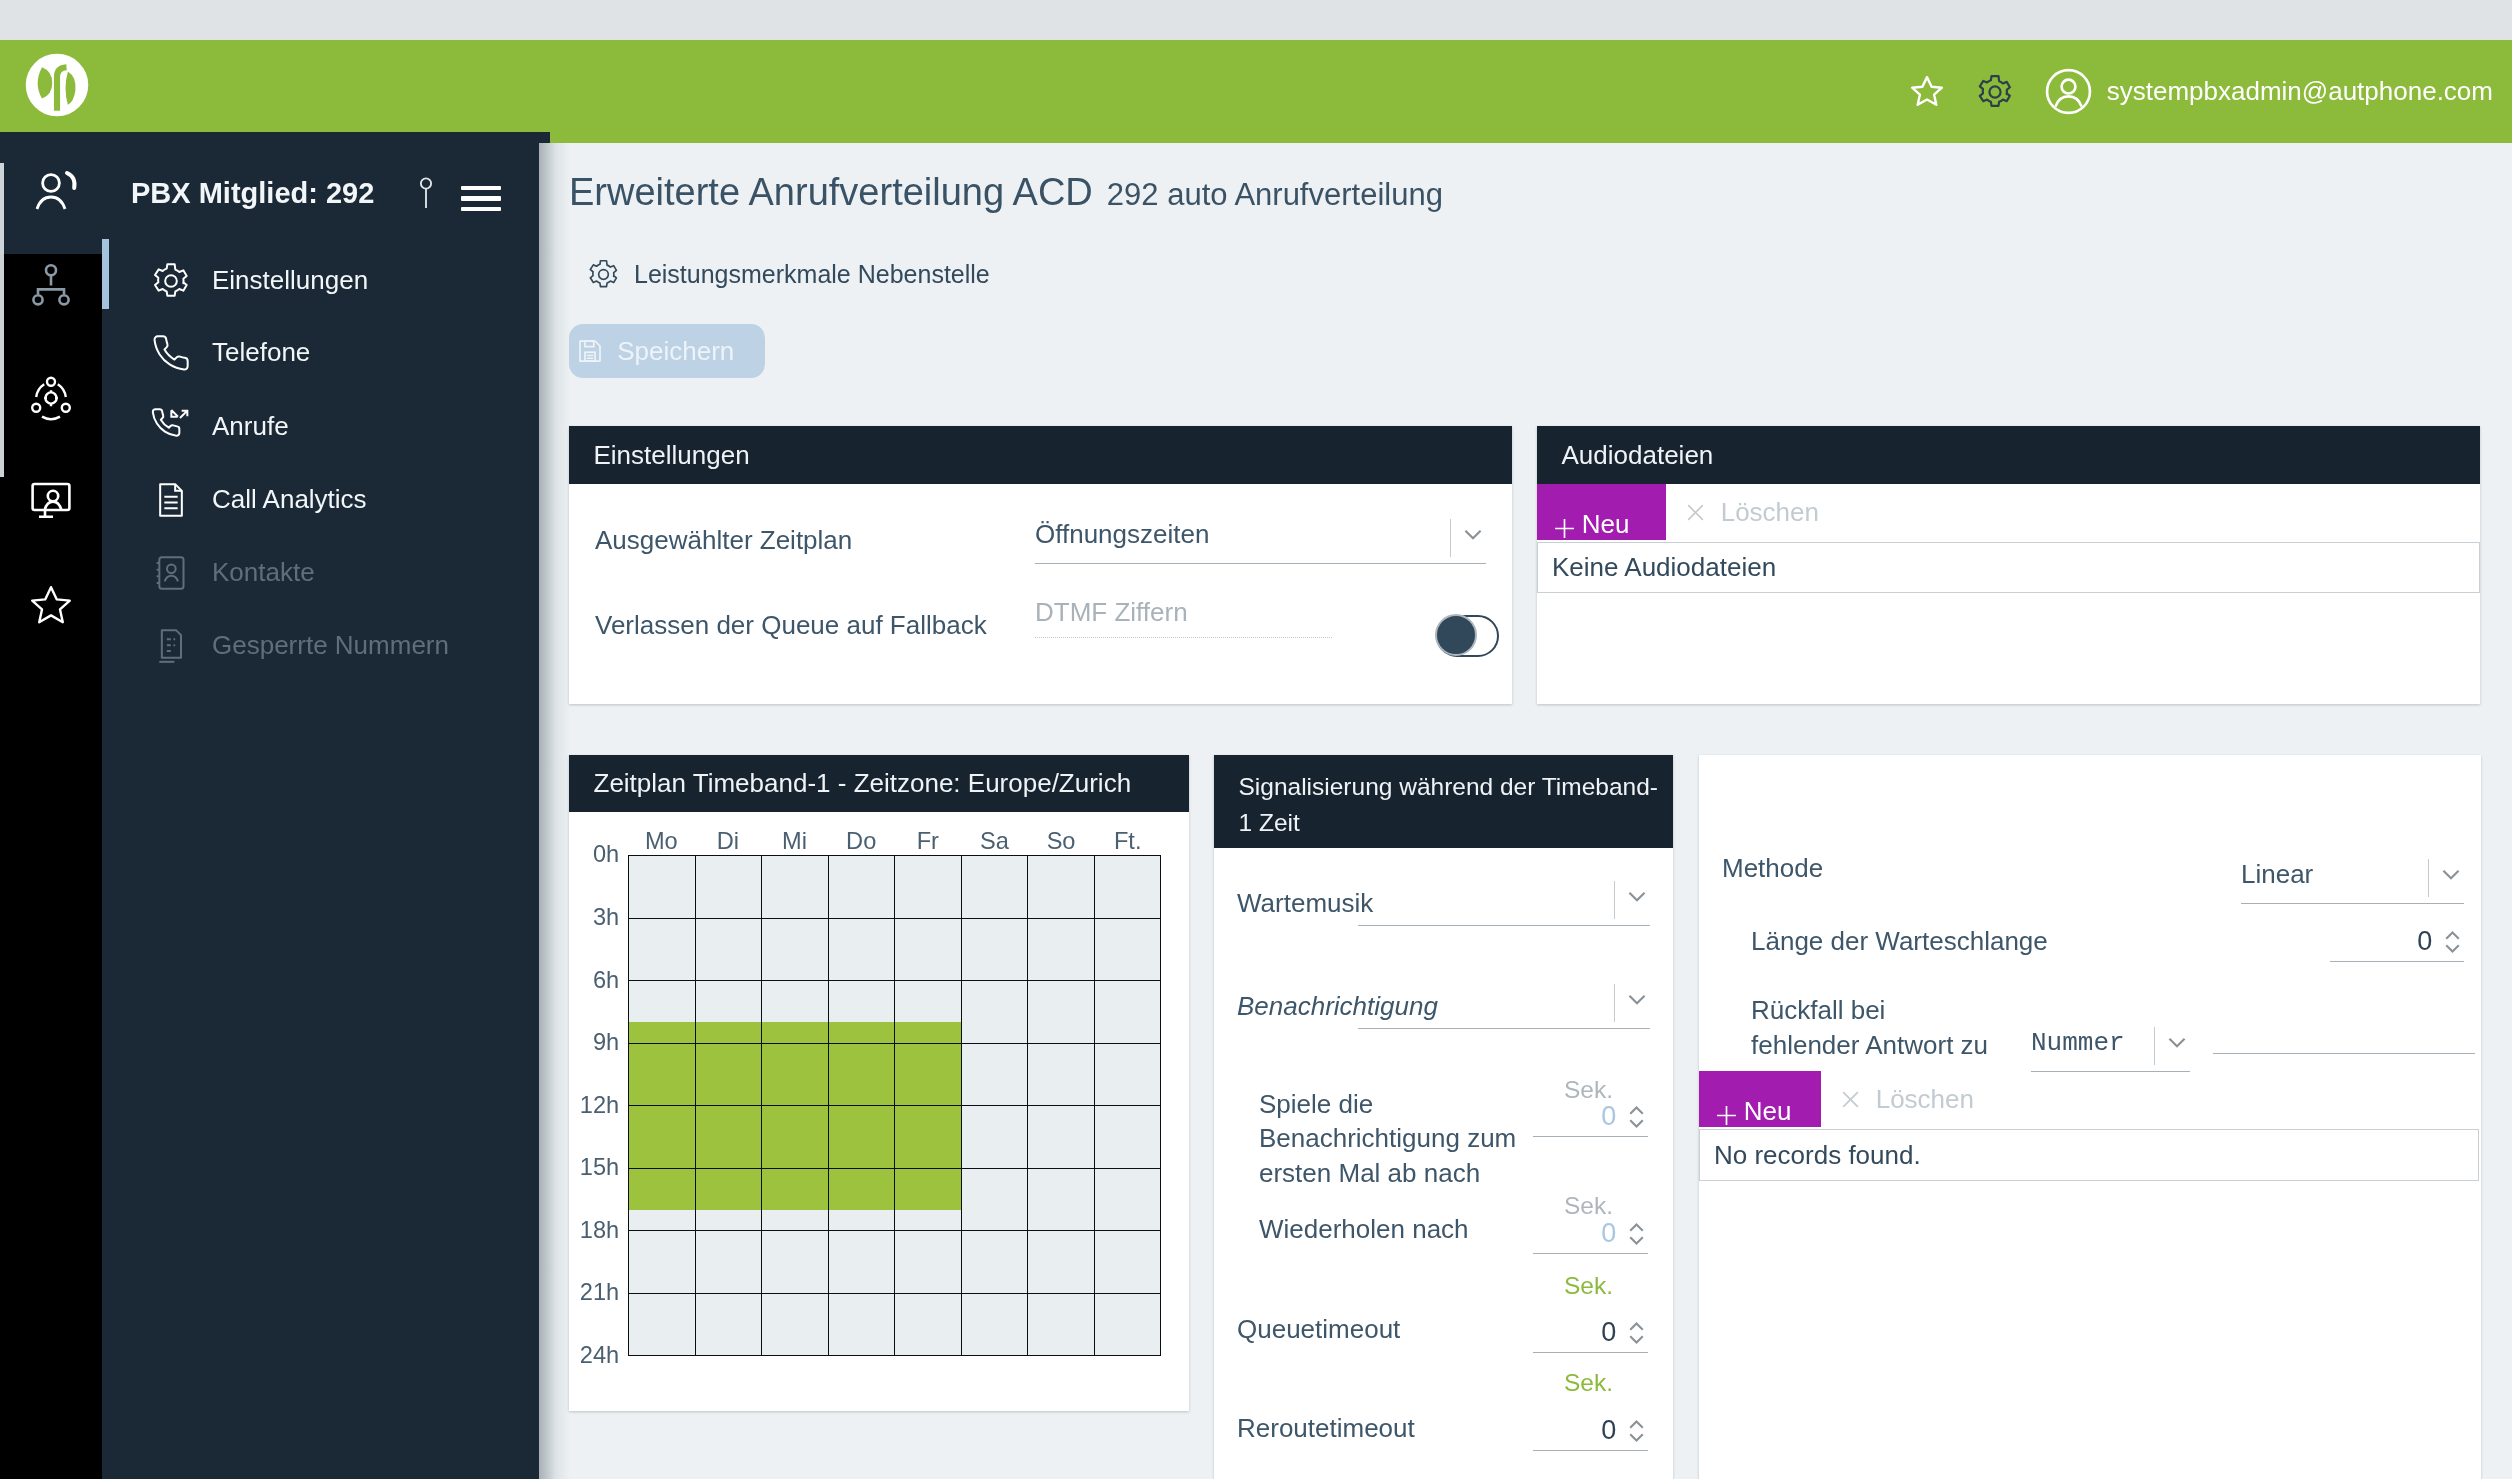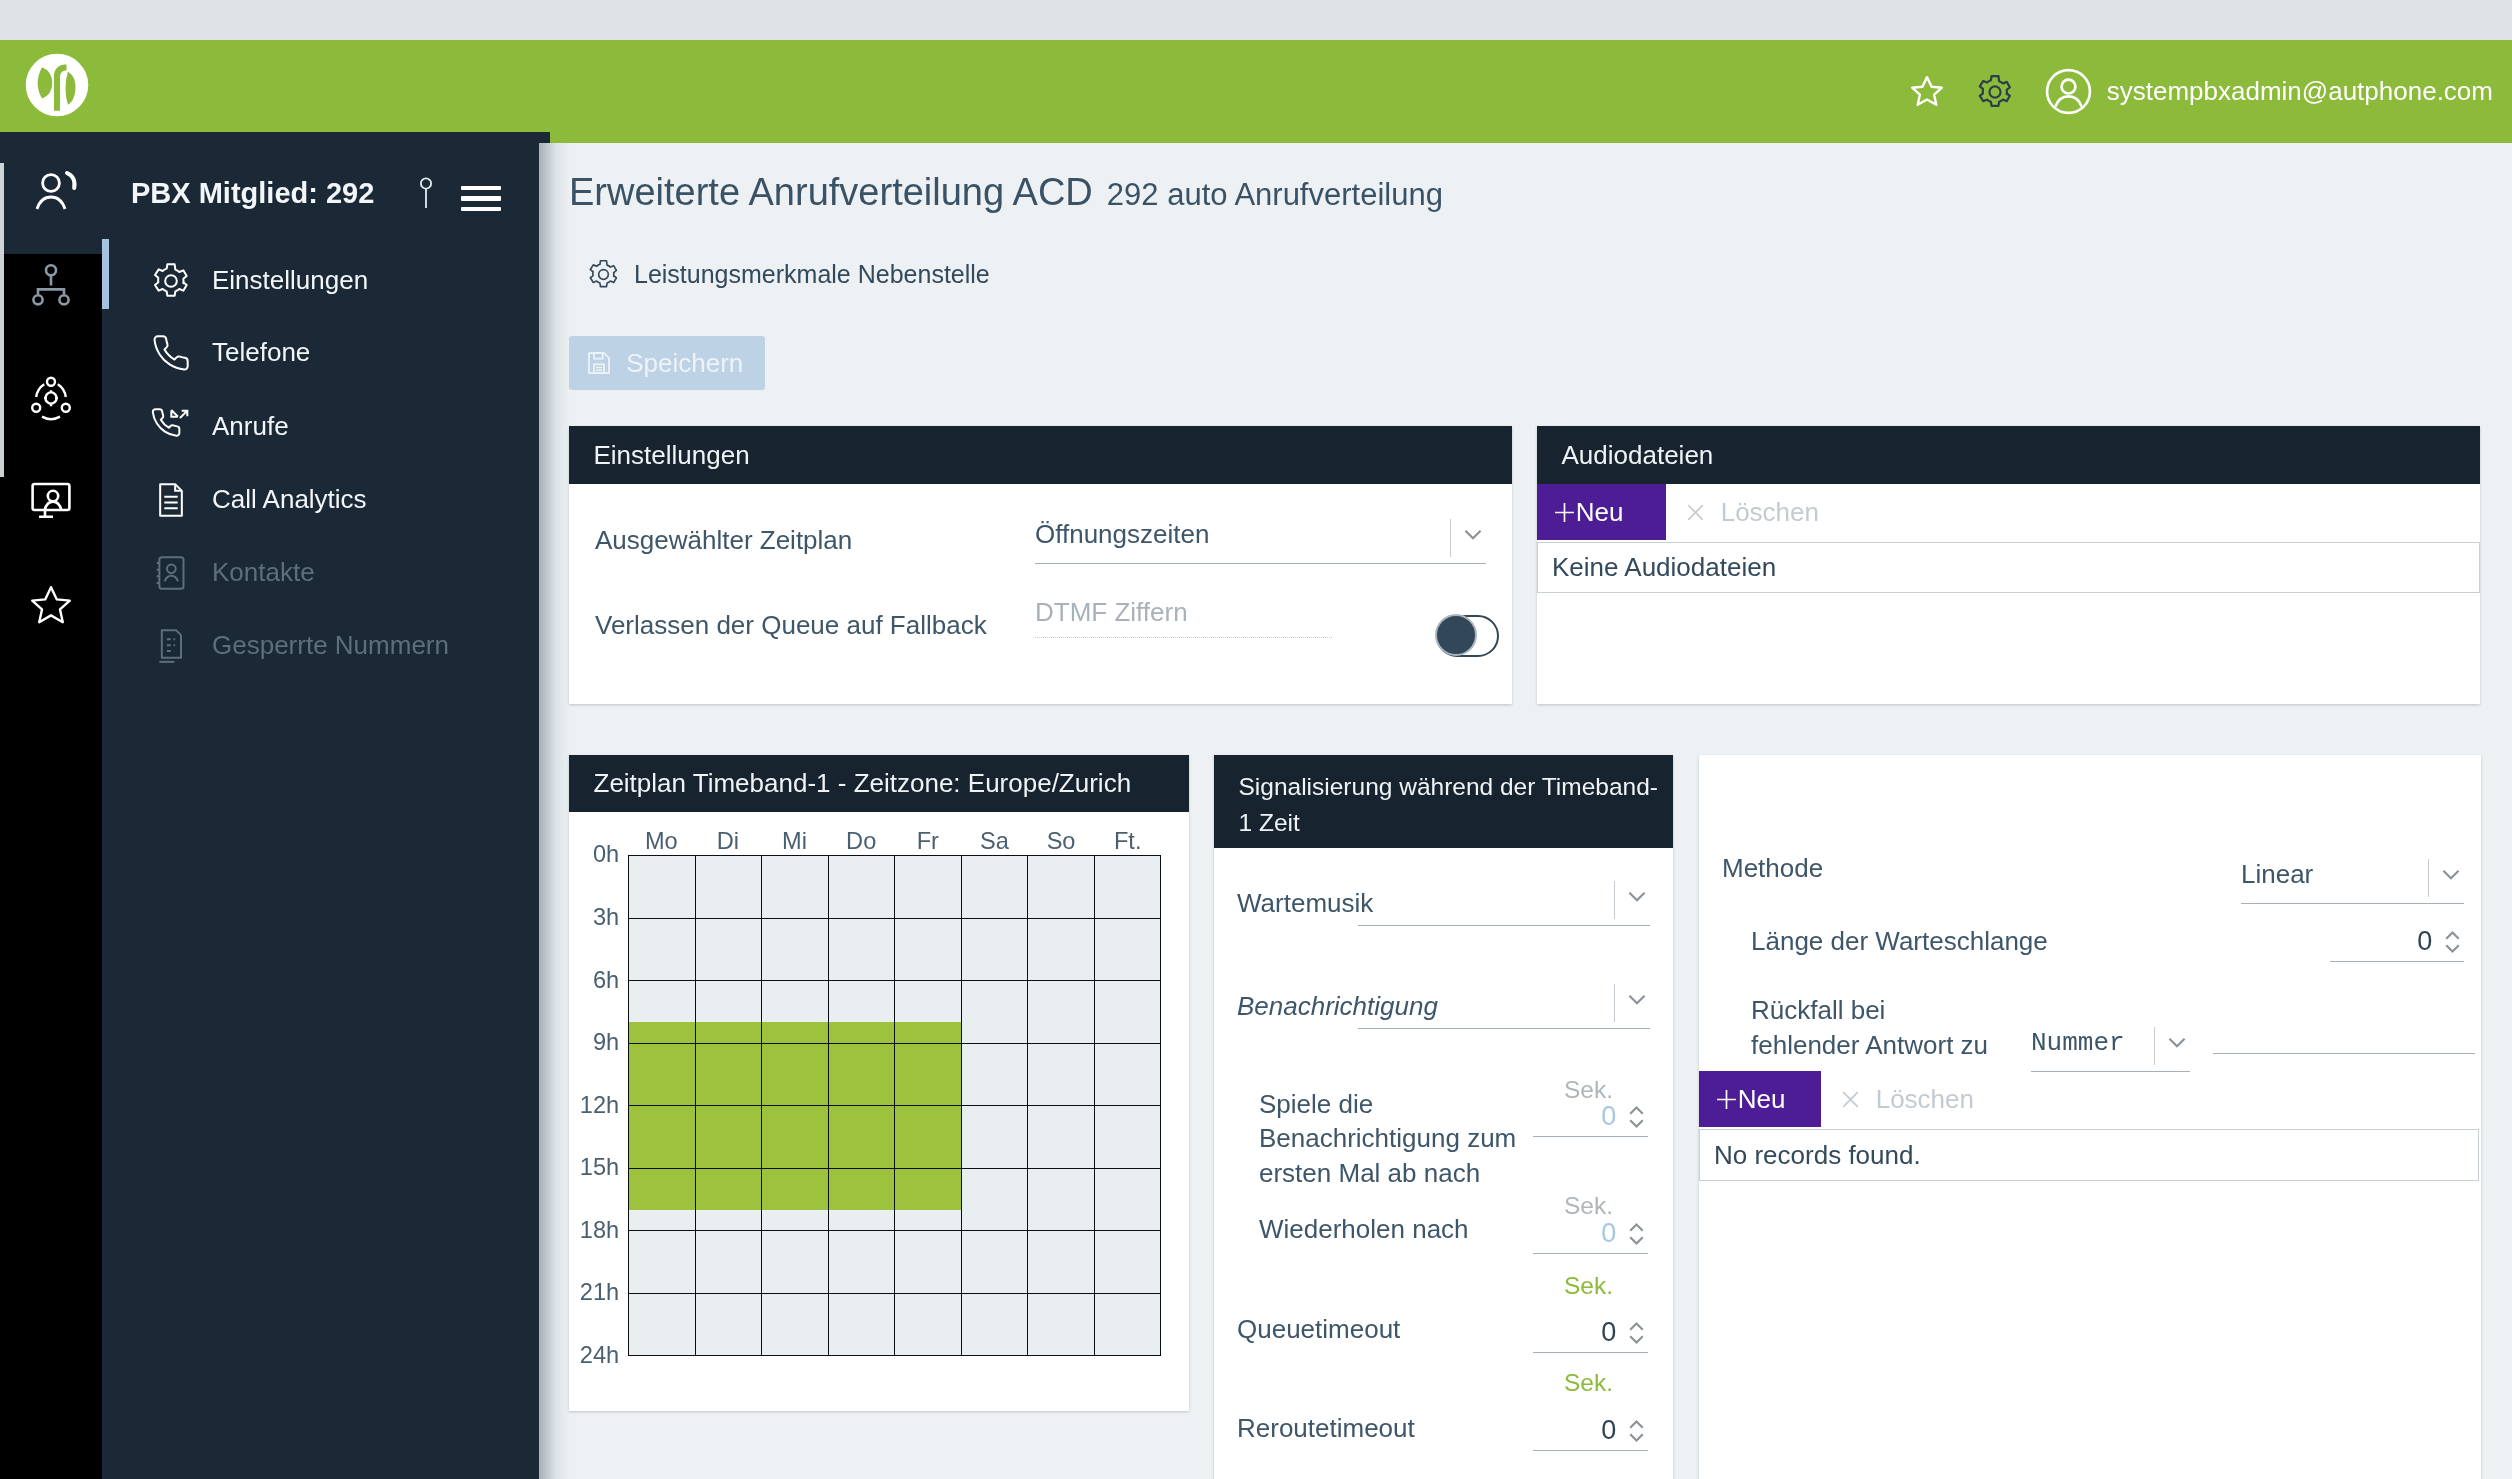--- a/index.html
+++ b/index.html
@@ -37,22 +37,22 @@
   
   .edge-strip{position:absolute;left:539px;top:103px;width:31px;height:1377px;
               background:linear-gradient(to right,#A8B0B6,#DDE3E6 55%,#EDF1F4);}
 
   
   .page-title{position:absolute;left:569px;top:131px;display:flex;align-items:baseline;gap:14px;color:#3A5265;}
   .pt-main{font-size:38px;}
   .pt-sub{font-size:31px;}
   .feature-link{position:absolute;left:587px;top:218px;display:flex;align-items:center;gap:14px;cursor:pointer;}
   .feature-link span{font-size:25px;color:#33495C;}
-  .save-btn{position:absolute;left:569px;top:296px;width:196px;height:54px;background:#BDD2E4;border-radius:3px;
-            display:flex;align-items:center;gap:12.2px;padding-left:15px;box-sizing:border-box;cursor:default;}
+  .save-btn{position:absolute;left:569px;top:284px;width:196px;height:54px;background:#BDD2E4;border-radius:14px;
+            display:flex;align-items:center;gap:12.2px;padding-left:6px;box-sizing:border-box;cursor:default;}
   .save-btn span{font-size:26px;color:#EDF3F8;}
 
   
   .panel{position:absolute;background:#FFFFFF;box-shadow:0 0.9px 2.6px rgba(16,36,50,.22);}
   .panel-header{background:#17242F;color:#EFF3F6;display:flex;align-items:center;
                 padding:0 7px 0 24.5px;box-sizing:border-box;font-size:26px;}
   .p-einstellungen{left:569px;top:386px;width:943px;height:278px;}
   .p-audio{left:1537px;top:386px;width:943px;height:278px;}
   .p-zeitplan{left:569px;top:715px;width:620px;height:656px;}
   .p-signal{left:1214px;top:715px;width:459px;height:742px;}
@@ -84,21 +84,21 @@
   .uinput::placeholder{color:#A9B2B9;}
   .uline-empty{position:absolute;border-bottom:1.7px solid #A7B0B6;cursor:text;}
 
   
   .toggle{position:absolute;width:63px;height:42px;border:2.6px solid #31475A;border-radius:23px;
           background:#FFFFFF;box-sizing:border-box;cursor:pointer;}
   .knob{position:absolute;left:-2.6px;top:-2.6px;width:42px;height:42px;border-radius:50%;
         background:#31475A;border:2.6px solid #AEB6BC;box-sizing:border-box;}
 
   
-  .btn-new{position:absolute;background:#4c1d95;display:flex;align-items:center;gap:0;
+  .btn-new{position:absolute;background:#a21caf;display:flex;align-items:flex-end;gap:6px;
            padding-left:15.7px;box-sizing:border-box;cursor:pointer;}
   .btn-new span{font-size:26px;color:#FFFFFF;}
   .btn-del{position:absolute;display:flex;align-items:center;gap:14px;padding-left:8.7px;
            box-sizing:border-box;cursor:default;}
   .btn-del span{font-size:26px;color:#C3CBD1;}
 
   .listbox{position:absolute;background:#FFFFFF;border:0.9px solid #C9D0D5;display:flex;align-items:center;
            padding-left:14px;box-sizing:border-box;font-size:26px;color:#33495C;}
 
   

